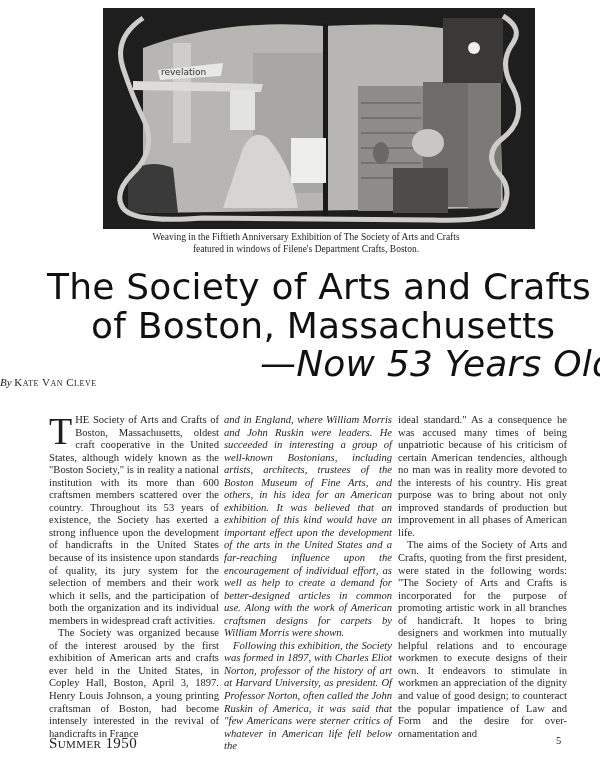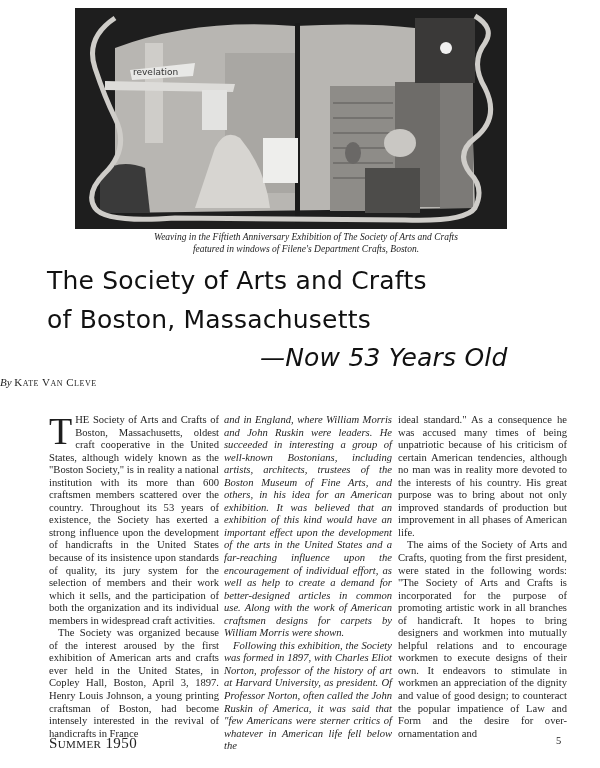--- a/index.html
+++ b/index.html
@@ -1,25 +1,25 @@
 <!DOCTYPE html>
 <html><head>
 <meta charset="utf-8">
 <style>
   html, body { margin: 0; padding: 0; background: #ffffff; }
   body { width: 600px; height: 768px; position: relative; overflow: hidden; color: #1a1a1a; font-family: "Liberation Serif", "DejaVu Serif", serif; }
 
-  .photo { position: absolute; left: 75px; top: 8px; width: 432px; height: 221px; background: #1c1c1c; overflow: hidden; }
+  .photo { position: absolute; left: 103px; top: 8px; width: 432px; height: 221px; background: #1c1c1c; overflow: hidden; }
   .photo svg { width: 100%; height: 100%; display: block; }
 
-  .caption { position: absolute; left: 100px; top: 231px; width: 412px; text-align: center; font-style: italic; font-size: 9.5px; line-height: 12px; color: #222; }
+  .caption { position: absolute; left: 100px; top: 231px; width: 412px; text-align: center; font-size: 9.5px; line-height: 12px; color: #222; }
 
-  .title { position: absolute; left: 47px; font-family: "DejaVu Sans", sans-serif; font-size: 25px; color: #111; white-space: nowrap; letter-spacing: 0.2px; }
+  .title { position: absolute; left: 47px; font-family: "DejaVu Sans", sans-serif; font-size: 36px; color: #111; white-space: nowrap; letter-spacing: 0.2px; }
   .title.l1 { top: 266px; }
-  .title.l2 { top: 305px; }
+  .title.l2 { top: 305px; margin-left: 44px; }
   .title.l3 { top: 343px; left: 260px; font-style: italic; text-align: right; }
 
   .byline { position: absolute; top: 376px; left: 0; width: 528px; text-align: left; font-size: 11px; color: #222; }
   .byline .by { font-style: italic; }
   .byline .name { font-variant: small-caps; letter-spacing: 0.5px; }
 
   .col { position: absolute; top: 414px; width: 170px; font-size: 10.6px; line-height: 12.55px; text-align: justify; hyphens: manual; color: #1e1e1e; }
   .col p { margin: 0; }
   .col p + p { text-indent: 9px; }
   .col1 { left: 49px; }

